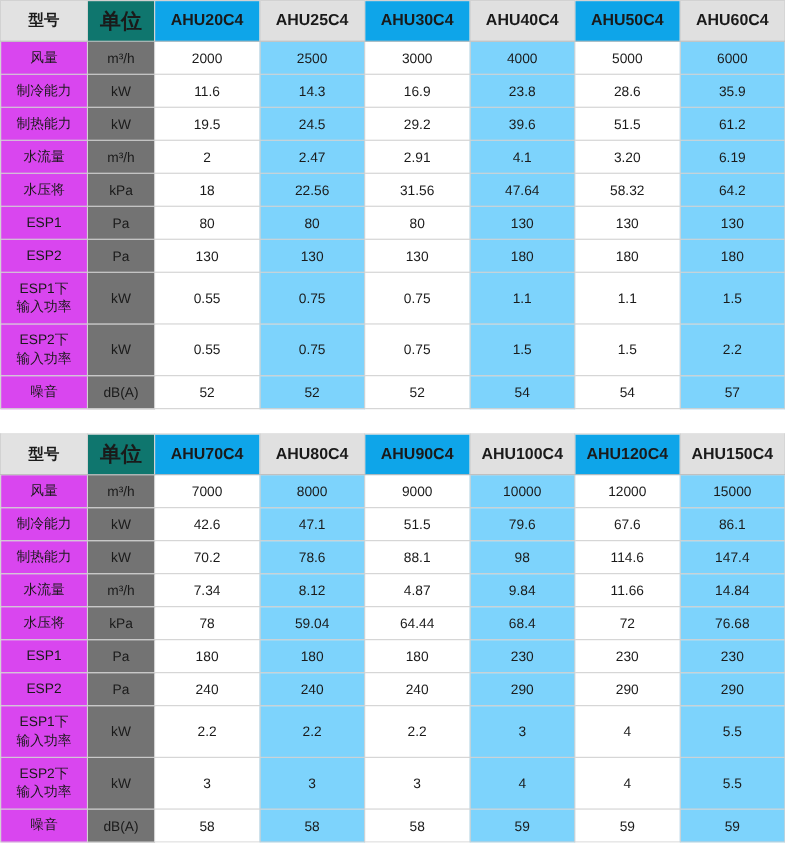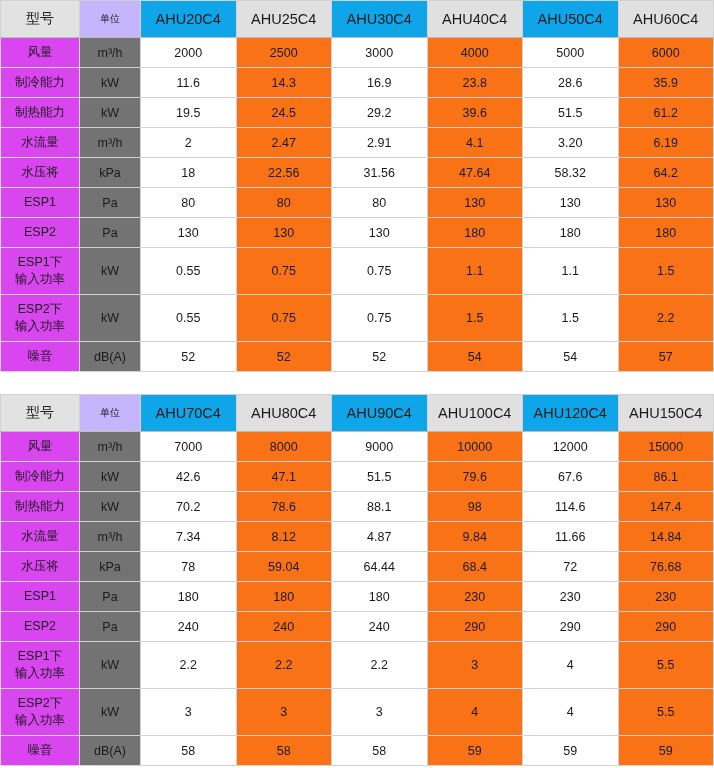--- a/index.html
+++ b/index.html
@@ -32,53 +32,53 @@
     text-align: center;
     vertical-align: middle;
     font-size: 12.5px;
     color: #1a1a1a;
     padding: 0;
     height: 29px;
   }
   
   tr.head th {
     height: 36px;
-    font-weight: normal;
+    font-weight: bold;
     font-size: 14.5px;
     background: #e0e0e0;
     border-bottom: 1px solid #bdbdbd;
   }
   tr.head th.c-label {
     font-size: 14px;
     background: #e2e2e2;
   }
   tr.head th.c-unit {
-    font-size: 10px;
-    background: #c4b5fd;
+    font-size: 19px;
+    background: #0f766e;
   }
   
   td.c-label, th.c-label {
     text-align: left;
     padding-left: 12px;
     width: 78px;
     background: #d946ef;
     font-size: 12.5px;
     line-height: 1.25;
   }
   td.c-unit, th.c-unit {
     width: 60px;
     background: #737373;
     font-size: 12px;
   }
   td.c-val {
     width: 92px;
     background: #ffffff;
   }
   td.c-val.alt {
-    background: #f97316;
+    background: #7dd3fc;
   }
   th.c-val.alt {
     background: #0ea5e9;
   }
   tr.tall td {
     height: 46px;
   }
   td.c-label .lbl2 {
     display: block;
     line-height: 1.35;

